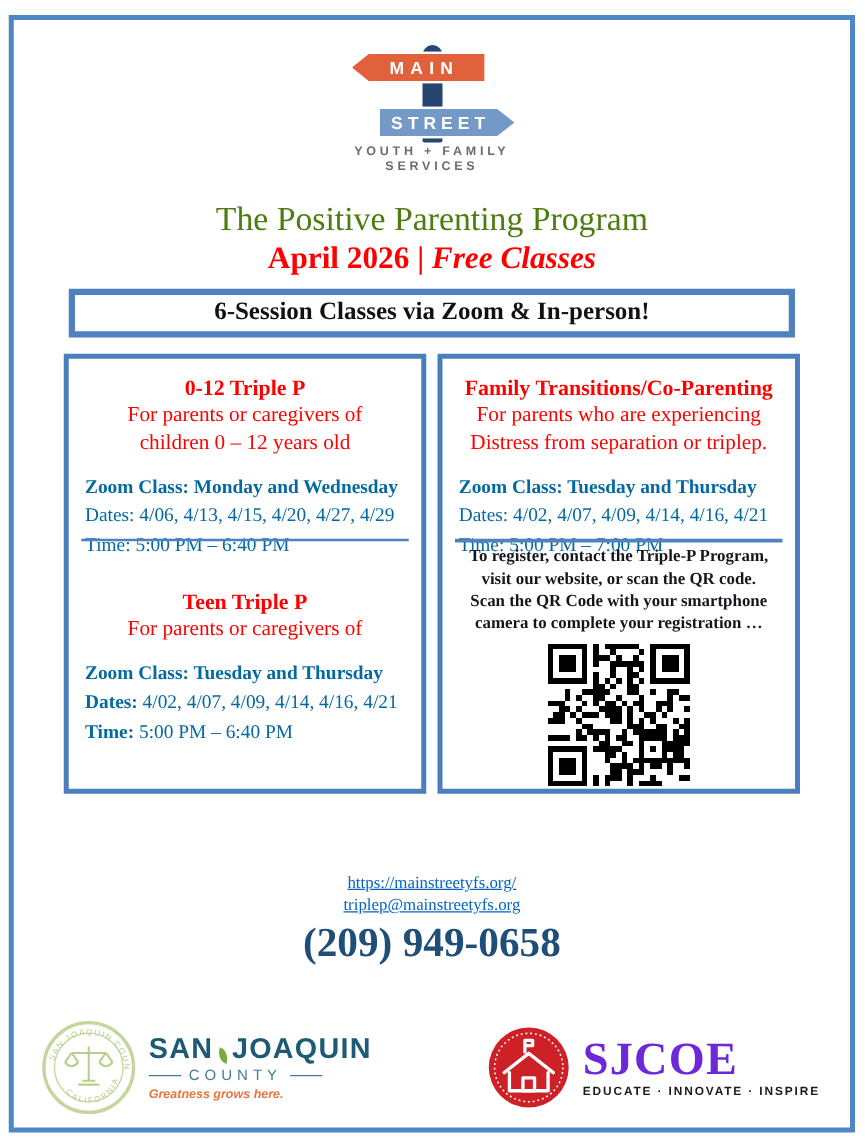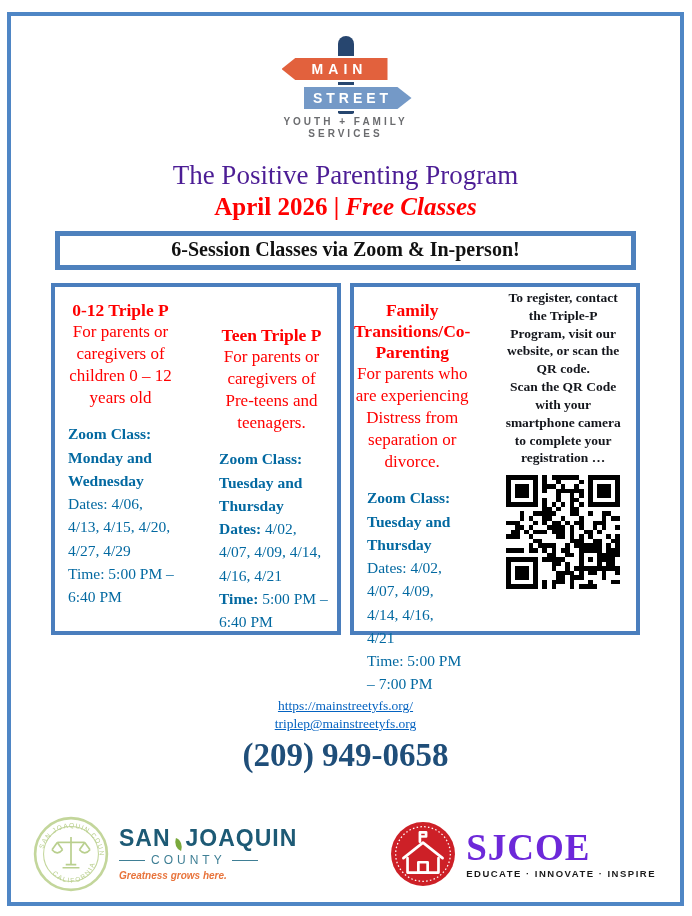--- a/index.html
+++ b/index.html
@@ -10,45 +10,45 @@
 
   
   .logo { position:relative; width:200px; height:104px; margin:18px auto 0; }
   .post { position:absolute; left:50%; top:2px; transform:translateX(-50%);
           width:16px; height:78px; background:#27466f;
           border-radius:9px 9px 2px 2px; box-shadow:0 0 0 2px #fff; }
   .arrow { position:absolute; padding:2px; background:#fff; }
   .arrow-inner { width:100%; height:100%; display:flex; align-items:center; justify-content:center;
                  color:#fff; font-family:"Liberation Sans", sans-serif; font-weight:bold;
                  font-size:14px; letter-spacing:5px; }
-  .arrow-main { top:22px; left:34px; width:110px; height:26px;
+  .arrow-main { top:7px; left:34px; width:110px; height:26px;
                 clip-path:polygon(0 50%, 13% 0, 100% 0, 100% 100%, 13% 100%); }
   .arrow-main .arrow-inner { background:#e2613d;
                 clip-path:polygon(0 50%, 13% 0, 100% 0, 100% 100%, 13% 100%);
                 padding-left:10px; }
   .arrow-street { top:51px; left:56px; width:112px; height:26px;
                 clip-path:polygon(0 0, 87% 0, 100% 50%, 87% 100%, 0 100%); }
   .arrow-street .arrow-inner { background:#7499c7;
                 clip-path:polygon(0 0, 87% 0, 100% 50%, 87% 100%, 0 100%);
                 padding-right:10px; letter-spacing:4px; }
   .logo-tagline { position:absolute; top:82px; left:0; width:100%; text-align:center;
                   font-family:"Liberation Sans", sans-serif; color:#6b6c6f;
                   font-size:10px; font-weight:600; letter-spacing:3px; line-height:1.2; }
 
   
-  .title { margin-top:22px; text-align:center; font-size:27px; color:#4c1d95; }
+  .title { margin-top:22px; text-align:center; font-size:27px; color:#4d7c0f; }
   .subtitle { margin-top:2px; text-align:center; font-size:25px; font-weight:bold; color:#ff0000; }
   .subtitle .it { font-style:italic; }
   .banner { margin:10px 44px 0; border:5px solid #4e81bd; background:#fff;
             text-align:center; padding:2px 0 4px; }
   .banner-text { font-size:20px; font-weight:bold; color:#111; }
 
   
   .columns { margin:13px 40px 0; display:flex; gap:9px; height:352px; }
-  .box { flex:1; border:4px solid #4a7ebd; background:#fff; display:flex; flex-direction:row; }
+  .box { flex:1; border:4px solid #4a7ebd; background:#fff; display:flex; flex-direction:column; }
   .sec { text-align:center; }
   .sec-top { height:144px; padding-top:13px; }
   .divider-thin  { border-top:2px solid #4e81bd; margin:0 10px; }
   .divider-thick { border-top:3px solid #4e81bd; margin:0 10px; }
   .sec-teen { padding-top:38px; }
   .prog-name { font-size:17.5px; font-weight:bold; color:#ff0000; }
   .prog-aud  { font-size:17px; color:#ff0000; line-height:1.3; }
   .sched { margin-top:13px; text-align:left; padding:0 8px 0 13px;
            font-size:15.5px; color:#0369a1; line-height:1.5; }
   .sched .lbl-b, .sched .line-b { font-weight:bold; }
@@ -120,34 +120,33 @@
         <div class="sched">
           <div class="line-b"><span>Zoom Class: </span><span>Monday and Wednesday</span></div>
           <div><span>Dates: </span><span>4/06, 4/13, 4/15, 4/20, 4/27, 4/29</span></div>
           <div><span>Time: </span><span>5:00 PM – 6:40 PM</span></div>
         </div>
       </div>
       <div class="divider-thin"></div>
       <div class="sec sec-teen">
         <div class="prog-name">Teen Triple P</div>
         <div class="prog-aud">For parents or caregivers of</div>
-        <div class="prog-aud">Pre-teens and teenagers.</div>
         <div class="sched">
           <div class="line-b"><span>Zoom Class: </span><span>Tuesday and Thursday</span></div>
           <div><span class="lbl-b">Dates: </span><span>4/02, 4/07, 4/09, 4/14, 4/16, 4/21</span></div>
           <div><span class="lbl-b">Time: </span><span>5:00 PM – 6:40 PM</span></div>
         </div>
       </div>
     </div>
 
     <div class="box">
       <div class="sec sec-top">
         <div class="prog-name">Family Transitions/Co-Parenting</div>
         <div class="prog-aud">For parents who are experiencing</div>
-        <div class="prog-aud">Distress from separation or divorce.</div>
+        <div class="prog-aud">Distress from separation or triplep.</div>
         <div class="sched">
           <div class="line-b"><span>Zoom Class: </span><span>Tuesday and Thursday</span></div>
           <div><span>Dates: </span><span>4/02, 4/07, 4/09, 4/14, 4/16, 4/21</span></div>
           <div><span>Time: </span><span>5:00 PM – 7:00 PM</span></div>
         </div>
       </div>
       <div class="divider-thick"></div>
       <div class="sec sec-register">
         <div class="reg-text">To register, contact the Triple-P Program, visit our website, or scan the QR code.</div>
         <div class="reg-text">Scan the QR Code with your smartphone camera to complete your registration …</div>

